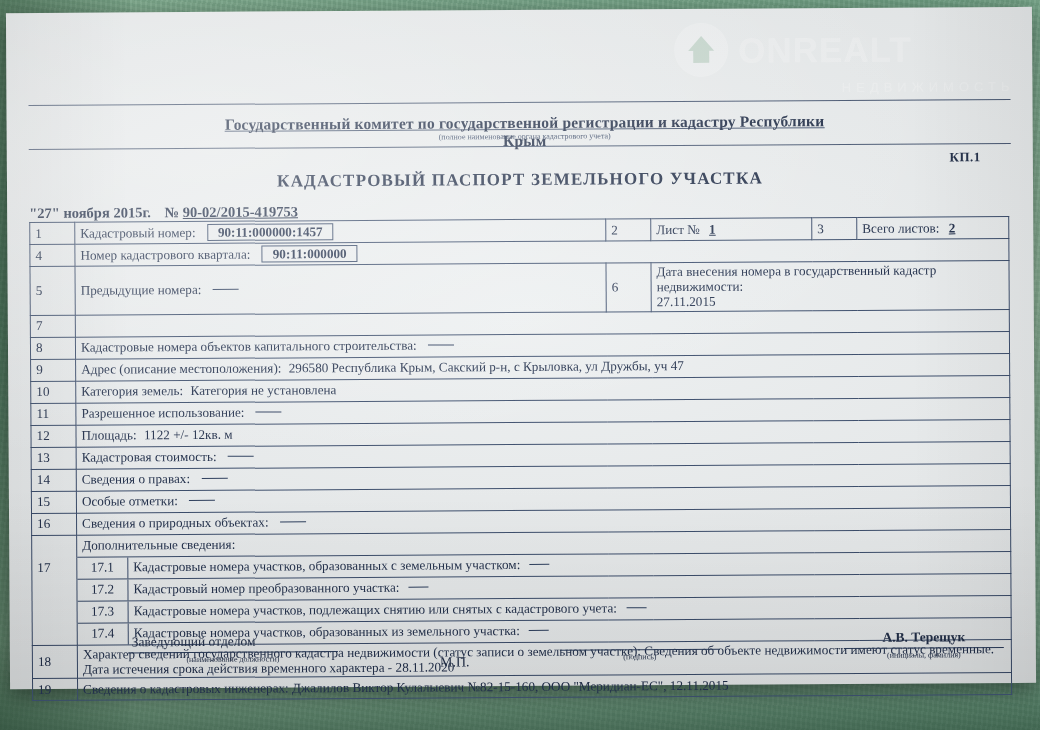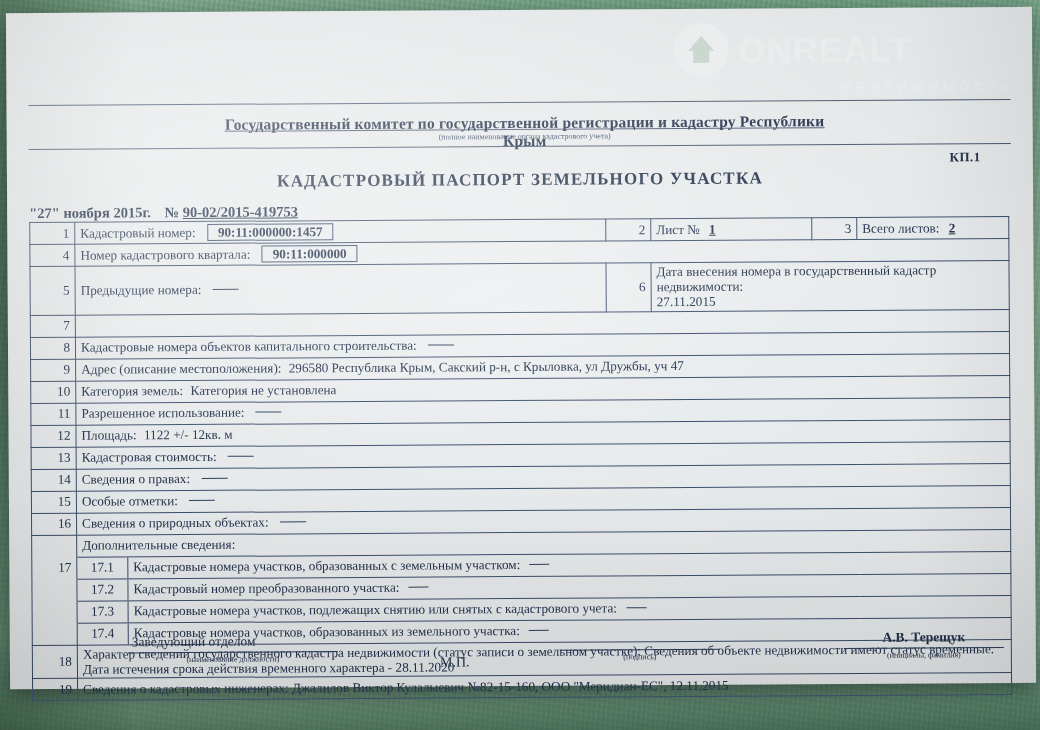--- a/index.html
+++ b/index.html
@@ -195,21 +195,21 @@
   }
   table.grid td {
     border: 1px solid #3a4c6b;
     padding: 1px 5px;
     vertical-align: middle;
     height: 19px;
     line-height: 1.15;
   }
   td.num {
     width: 34px;
-    text-align: right;
+    text-align: left;
   }
   td.subnum {
     width: 40px;
     text-align: center;
   }
   .val {
     font-weight: bold;
   }
   .dash {
     display: inline-block;

